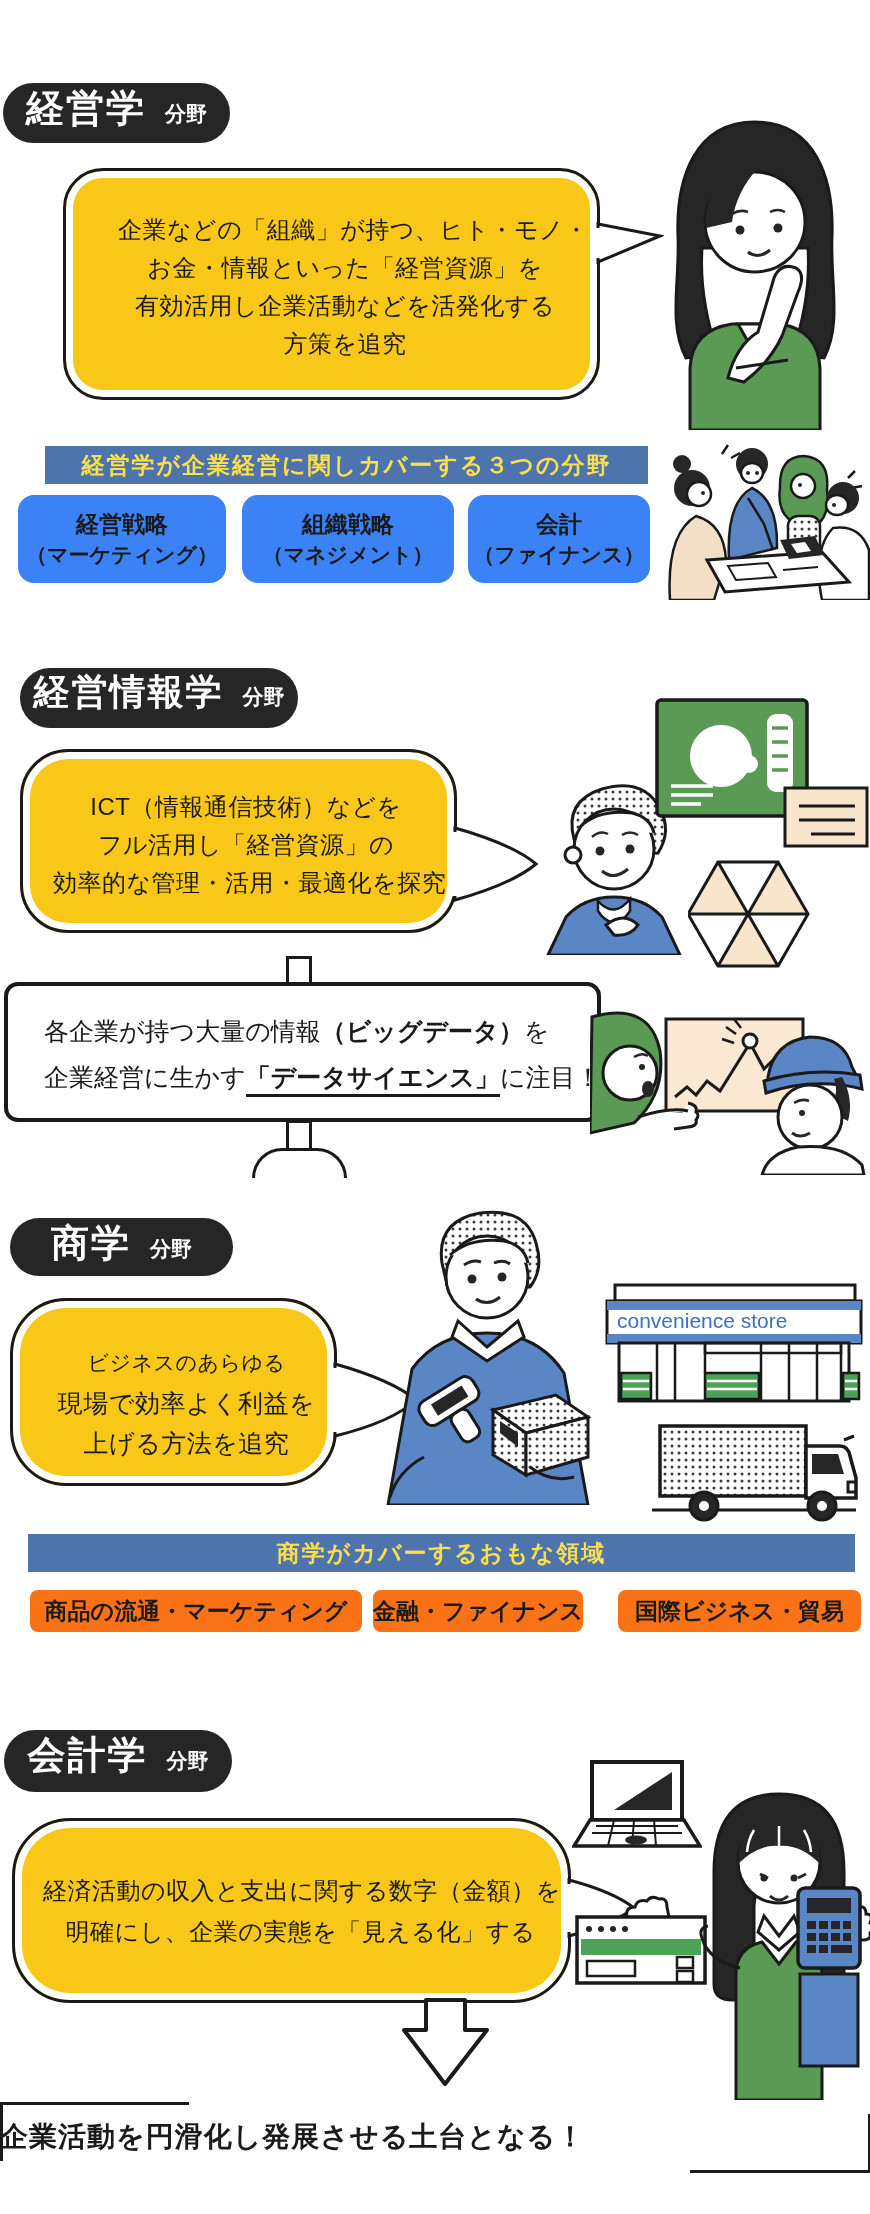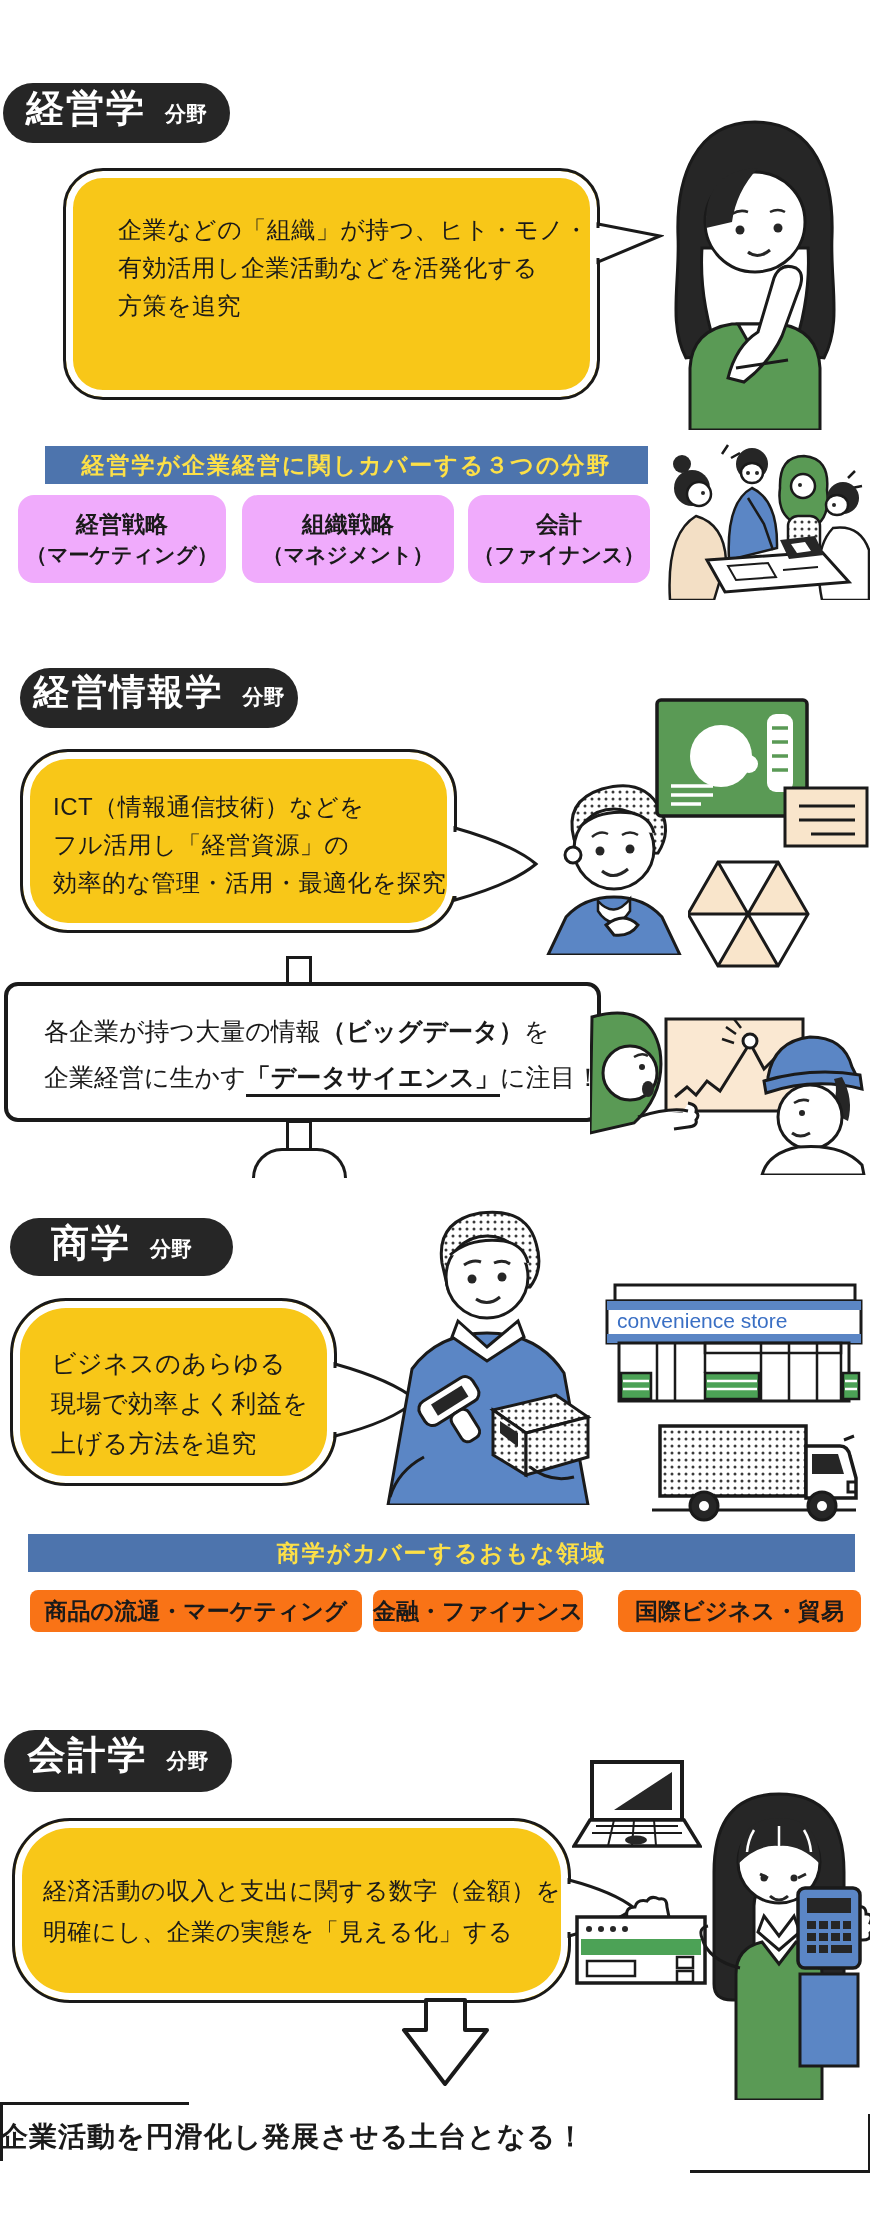--- a/index.html
+++ b/index.html
@@ -3,23 +3,23 @@
 <meta charset="utf-8">
 <style>
   html,body{margin:0;padding:0;background:#fff;}
   body{font-family:"Liberation Sans","DejaVu Sans",sans-serif;color:#1a1a1a;}
   .stage{position:relative;width:870px;height:2214px;margin:0 auto;background:#fff;overflow:hidden;}
   .abs{position:absolute;}
   .pill{background:#262626;color:#fff;border-radius:34px;display:flex;align-items:baseline;justify-content:center;gap:19px;}
   .pill .t{font-weight:bold;font-size:38px;letter-spacing:2px;}
   .pill .s{font-size:21px;font-weight:bold;}
   .bubble{background:#F8C718;border:3px solid #1a1a1a;box-shadow:inset 0 0 0 7px #fff;box-sizing:border-box;}
-  .bubble .ln{white-space:nowrap;font-size:24px;line-height:38px;letter-spacing:0.5px;}
+  .bubble .ln{white-space:nowrap;font-size:24px;line-height:38px;letter-spacing:0.5px;text-align:center;}
   .bar{background:#4D74AD;color:#fde047;font-weight:bold;font-size:23px;display:flex;align-items:center;justify-content:center;letter-spacing:2px;}
-  .bbox{background:#f0abfc;border-radius:16px;display:flex;flex-direction:column;align-items:center;justify-content:center;text-align:center;}
+  .bbox{background:#3b82f6;border-radius:16px;display:flex;flex-direction:column;align-items:center;justify-content:center;text-align:center;}
   .bbox .bt{font-size:23px;font-weight:bold;line-height:32px;white-space:nowrap;}
   .bbox .bs{font-size:21px;font-weight:bold;line-height:30px;white-space:nowrap;}
   .bbox2{background:#f97316;border-radius:8px;display:flex;align-items:center;justify-content:center;font-size:23px;font-weight:bold;white-space:nowrap;}
   .monitor{background:#fff;border:4px solid #1a1a1a;border-radius:14px;box-sizing:border-box;}
   .monitor .ln{white-space:nowrap;font-size:25px;line-height:46px;}
   .monitor b{font-weight:bold;}
   .u{border-bottom:3px solid #1a1a1a;padding-bottom:3px;}
   .stand{background:#fff;border:3px solid #1a1a1a;box-sizing:border-box;}
   .base{border:3px solid #1a1a1a;border-bottom:none;border-radius:48px 48px 0 0;box-sizing:border-box;background:#fff;}
   .conclusion{font-size:28px;font-weight:bold;text-align:left;letter-spacing:1px;}
@@ -41,20 +41,21 @@
     </defs>
   </svg>
 
   <div class="abs pill" style="left:3px;top:83px;width:227px;height:60px;">
     <span class="t">経営学</span>
     <span class="s">分野</span>
   </div>
 
   <div class="abs bubble" style="left:63px;top:168px;width:537px;height:232px;border-radius:40px;padding:40px 25px 0 52px;">
     <div class="ln">企業などの「組織」が持つ、ヒト・モノ・</div>
+    <div class="ln">お金・情報といった「経営資源」を</div>
     <div class="ln">有効活用し企業活動などを活発化する</div>
     <div class="ln">方策を追究</div>
   </div>
   <svg class="abs" style="left:594px;top:212px;" width="70" height="60">
     <polygon points="4,12 66,24 4,50" fill="#fff" stroke="#1a1a1a" stroke-width="3"></polygon>
     <rect x="0" y="16" width="6" height="30" fill="#fff"></rect>
   </svg>
 
   <svg class="abs" style="left:640px;top:110px;" width="230" height="320" viewBox="0 0 230 320">
     <path d="M115 12 C55 12 36 68 38 126 C40 172 28 214 46 248 L78 244 C64 204 60 170 62 138 L168 138 C170 170 166 204 152 244 L184 248 C202 214 190 172 192 126 C194 68 175 12 115 12 Z" fill="#262626" stroke="#1a1a1a" stroke-width="3"></path>
@@ -191,21 +192,21 @@
     <path d="M202 158 Q210 164 220 158" stroke="#262626" stroke-width="3" fill="none"></path>
     <path d="M172 200 Q178 178 208 172 Q252 168 272 190 L274 200 Z" fill="#fff" stroke="#1a1a1a" stroke-width="3"></path>
   </svg>
 
   <div class="abs pill" style="left:10px;top:1218px;width:223px;height:58px;">
     <span class="t">商学</span>
     <span class="s">分野</span>
   </div>
 
   <div class="abs bubble" style="left:10px;top:1298px;width:327px;height:188px;border-radius:56px;padding:42px 12px 0 38px;">
-    <div class="ln" style="font-size:25px;line-height:40px;">ビジネスのあらゆる</div>
+    <div class="ln" style="font-size:21px;line-height:40px;">ビジネスのあらゆる</div>
     <div class="ln" style="font-size:25px;line-height:40px;">現場で効率よく利益を</div>
     <div class="ln" style="font-size:25px;line-height:40px;">上げる方法を追究</div>
   </div>
   <svg class="abs" style="left:330px;top:1352px;" width="95" height="95">
     <path d="M5 12 Q62 28 86 48 Q62 70 5 84 Z" fill="#fff" stroke="#1a1a1a" stroke-width="3"></path>
     <rect x="0" y="16" width="7" height="64" fill="#fff"></rect>
   </svg>
 
   <svg class="abs" style="left:380px;top:1205px;" width="230" height="300" viewBox="0 0 230 300">
     <path d="M62 58 Q56 16 100 8 Q146 2 156 38 Q164 64 150 82 L68 84 Z" fill="url(#dots)" stroke="#1a1a1a" stroke-width="3"></path>

